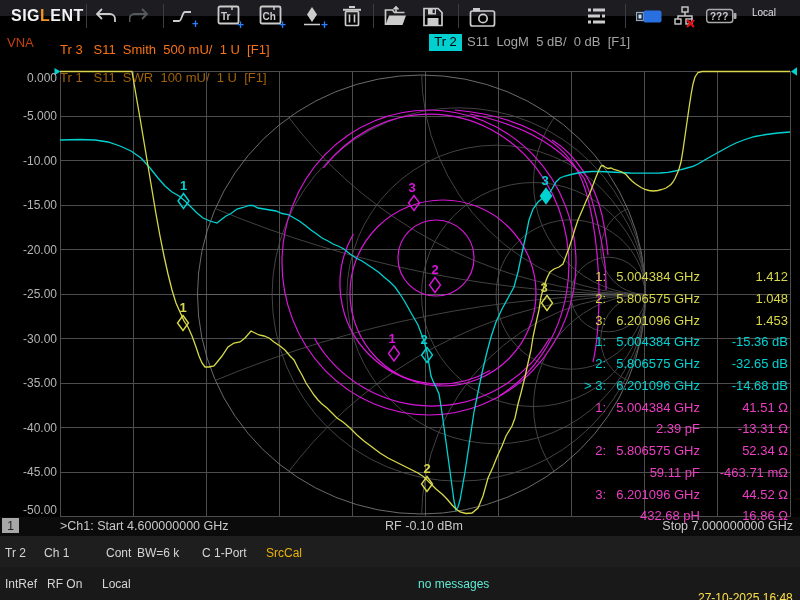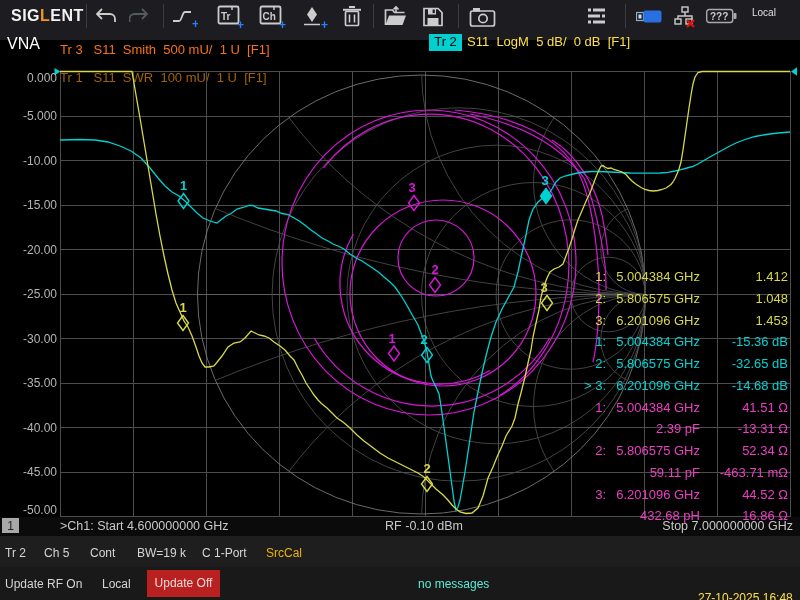--- a/index.html
+++ b/index.html
@@ -1,27 +1,27 @@
 <!DOCTYPE html>
 <html><head>
 <meta charset="utf-8">
 <style>
 html,body{margin:0;padding:0;width:800px;height:600px;background:#000;overflow:hidden;
 font-family:"Liberation Sans",sans-serif;}
-#toolbar{position:absolute;left:0;top:0;width:800px;height:40px;background:#1c1c21;}
+#toolbar{position:absolute;left:0;top:0;width:800px;height:16px;background:#1c1c21;}
 .sep{position:absolute;top:4px;width:1px;height:24px;background:#3c3c42;}
 .ticon{position:absolute;top:5px;}
 #logo{position:absolute;left:11px;top:7px;font-size:16px;font-weight:bold;color:#f2f2f2;letter-spacing:0.5px;}
 #logo span{color:#f7941d;}
 #local{position:absolute;left:752px;top:7px;font-size:10px;color:#e0e0e0;}
 .tline{position:absolute;font-size:13px;white-space:pre;}
 #tr1{left:60px;top:34px;color:#a16207;margin-top:36px;}
-#vna{position:absolute;left:7px;top:35px;font-size:16px;color:#ffffff;}
+#vna{position:absolute;left:7px;top:35px;font-size:13px;color:#c2410c;}
 #tr2box{position:absolute;left:429px;top:34px;width:33px;height:17px;background:#00d0d0;color:#000;font-size:13px;text-align:center;line-height:16px;}
-#tr2{left:467px;top:34px;color:#fde047;}
+#tr2{left:467px;top:34px;color:#a3a3a3;}
 #tr3{left:60px;top:42px;color:#f97316;}
 #plotsvg{position:absolute;left:0;top:0;z-index:5;}
 .brow{z-index:1;}
 .bt,#updoff{z-index:2;}
 .brow{position:absolute;left:0;width:800px;}
 #chrow{top:517px;height:19px;background:#0b0b0b;}
 #skrow{top:536px;height:31px;background:#1e1e1e;}
 #strow{top:567px;height:33px;background:#191919;}
 .bt{position:absolute;font-size:12px;color:#d5d5d5;white-space:pre;}
 #updoff{position:absolute;left:147px;top:3px;width:73px;height:27px;background:#b92020;color:#f3dada;
@@ -254,26 +254,25 @@
 <text x="60" y="530">&gt;Ch1: Start 4.600000000 GHz</text>
 <text x="424" y="530" text-anchor="middle">RF -0.10 dBm</text>
 <text x="793" y="530" text-anchor="end">Stop 7.000000000 GHz</text>
 </g>
 <rect x="2" y="518" width="17" height="15" fill="#a8a8a8"></rect>
 <text x="10.5" y="530" font-size="12" fill="#222" text-anchor="middle">1</text>
 </svg>
 <div class="brow" id="chrow"></div>
 <div class="brow" id="skrow">
  <span class="bt" style="left:5px;top:10px">Tr 2</span>
- <span class="bt" style="left:44px;top:10px">Ch 5</span>
- <span class="bt" style="left:90px;top:10px">Cont</span>
- <span class="bt" style="left:137px;top:10px">BW=19 k</span>
+ <span class="bt" style="left:44px;top:10px">Ch 1</span>
+ <span class="bt" style="left:106px;top:10px">Cont</span>
+ <span class="bt" style="left:137px;top:10px">BW=6 k</span>
  <span class="bt" style="left:202px;top:10px">C 1-Port</span>
  <span class="bt" style="left:266px;top:10px;color:#eab308">SrcCal</span>
 </div>
 <div class="brow" id="strow">
- <span class="bt" style="left:5px;top:10px">Update</span>
+ <span class="bt" style="left:5px;top:10px">IntRef</span>
  <span class="bt" style="left:47px;top:10px">RF On</span>
  <span class="bt" style="left:102px;top:10px">Local</span>
- <div id="updoff">Update Off</div>
  <span class="bt" style="left:418px;top:10px;color:#5eead4">no messages</span>
  <span class="bt" style="left:698px;top:24px;color:#fde047">27-10-2025 16:48</span>
 </div>
 
 </body></html>

